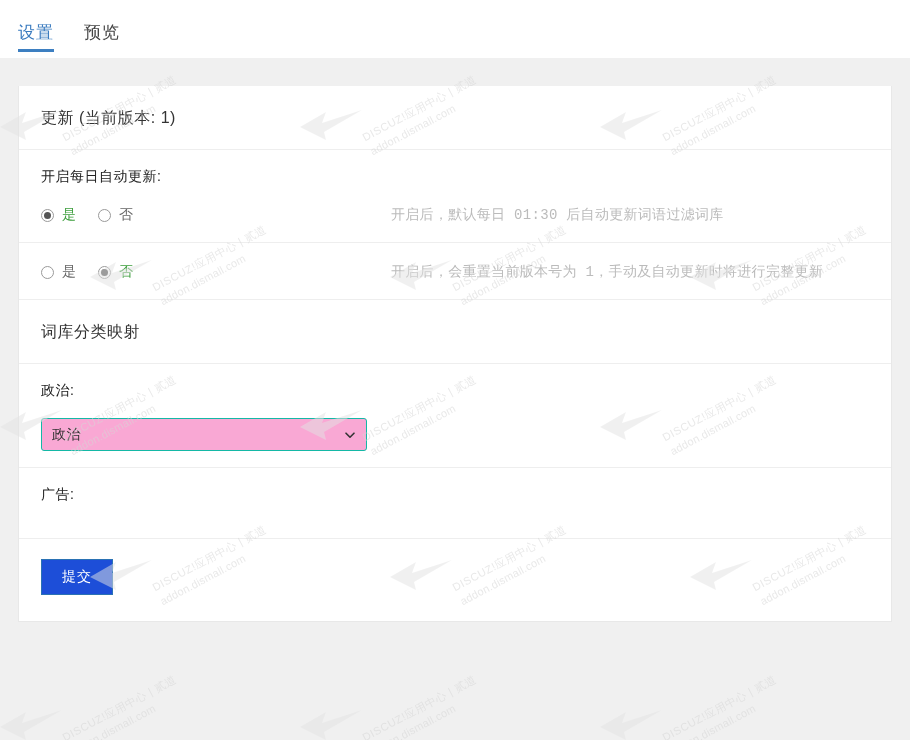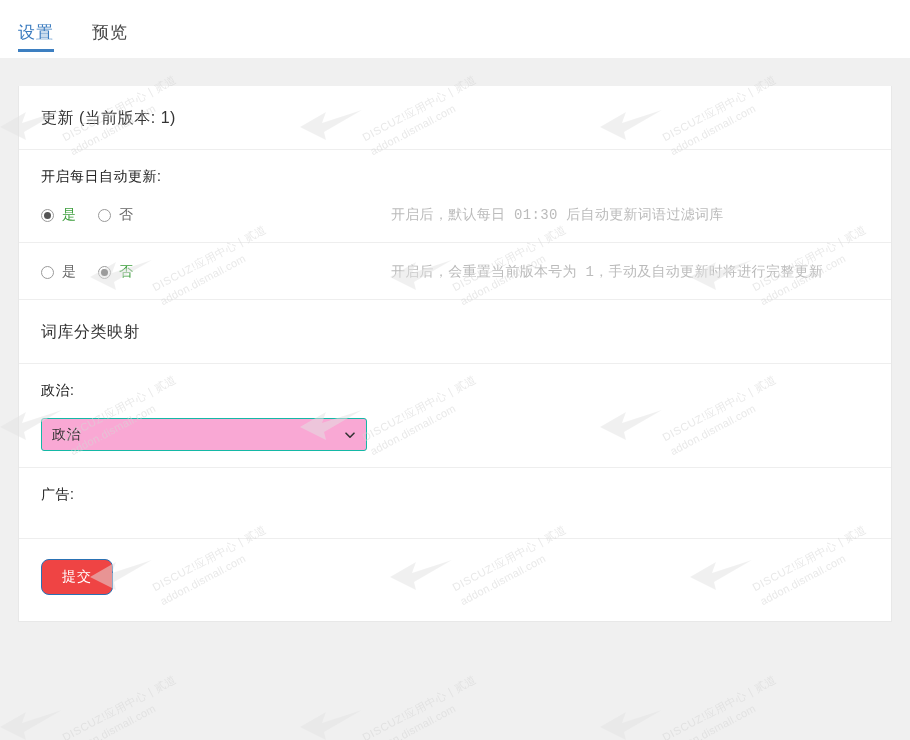--- a/index.html
+++ b/index.html
@@ -21,21 +21,20 @@
   
   .tabbar {
     height: 58px;
     background: #ffffff;
     padding-left: 18px;
     box-sizing: border-box;
     display: flex;
     align-items: flex-start;
     position: relative;
     z-index: 3;
-    gap: 8px;
   }
   .tab {
     position: relative;
     font-size: 17px;
     line-height: 1;
     padding: 24px 0 0 0;
     margin-right: 30px;
     color: #444444;
     cursor: pointer;
     user-select: none;
@@ -190,26 +189,26 @@
     display: block;
   }
   .chevron svg { display: block; }
 
   
   .submit-row {
     padding: 20px 22px 26px 22px;
   }
   .btn-submit {
     display: inline-block;
-    background: #ef4444;
+    background: #1d4ed8;
     border: 1px solid #2a72b4;
     color: #ffffff;
     font-size: 14px;
     padding: 8px 20px;
-    border-radius: 8px;
+    border-radius: 0;
     cursor: pointer;
     user-select: none;
     letter-spacing: 1px;
     font-family: "Liberation Sans", "DejaVu Sans", sans-serif;
   }
 
   
   .wm-layer {
     position: absolute;
     inset: 0;

